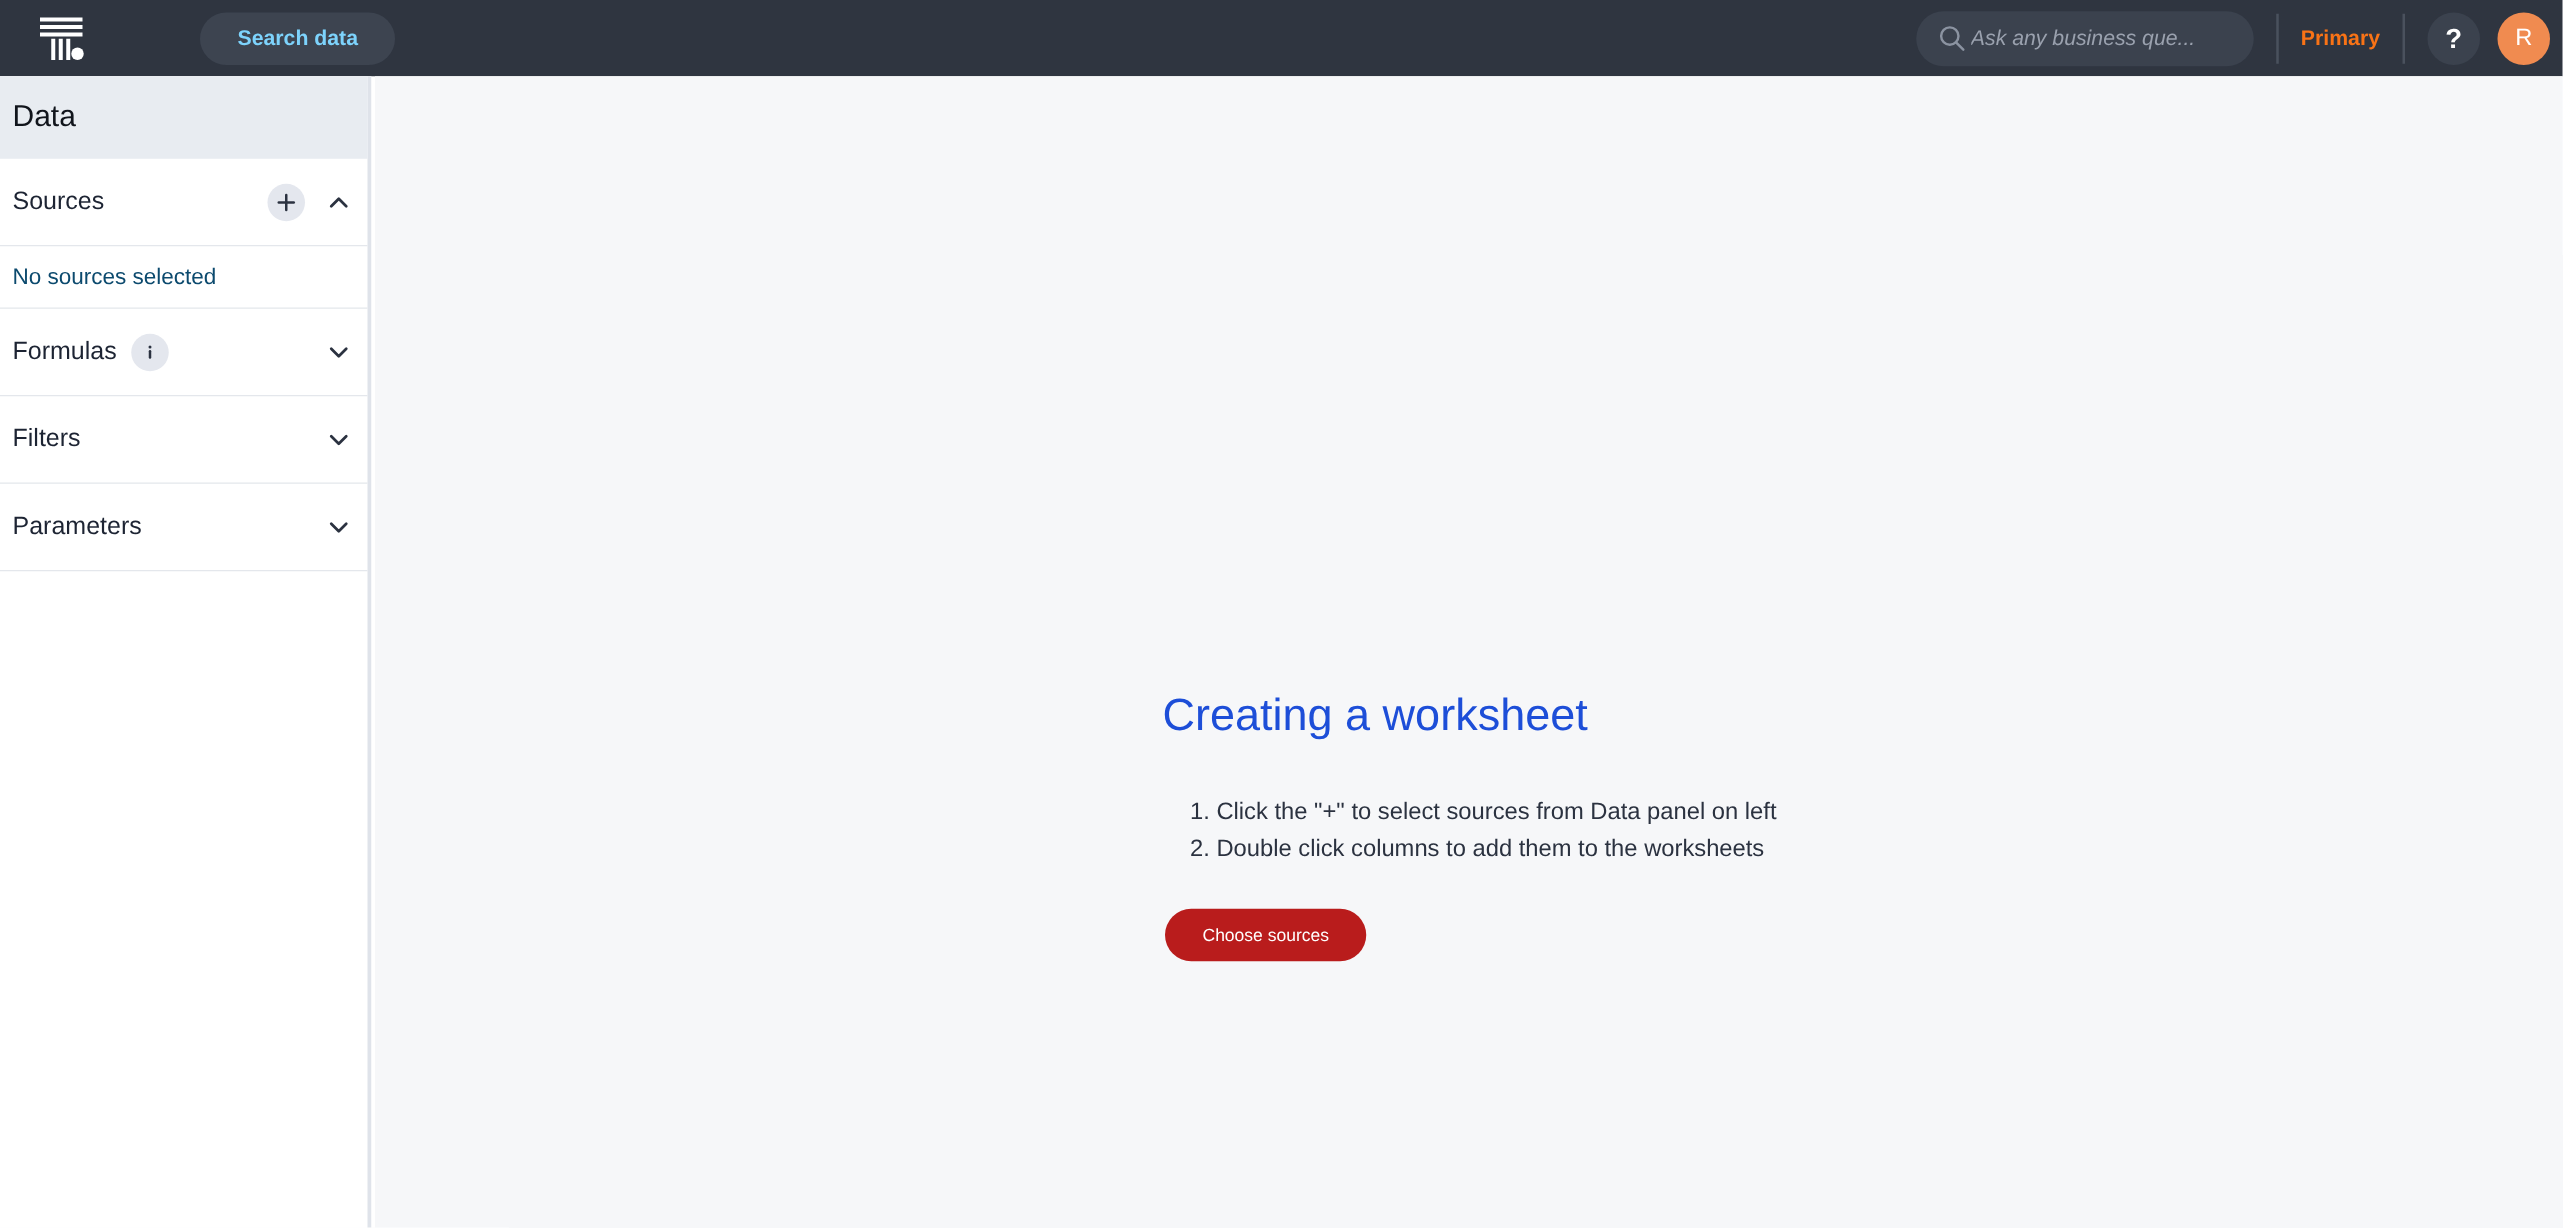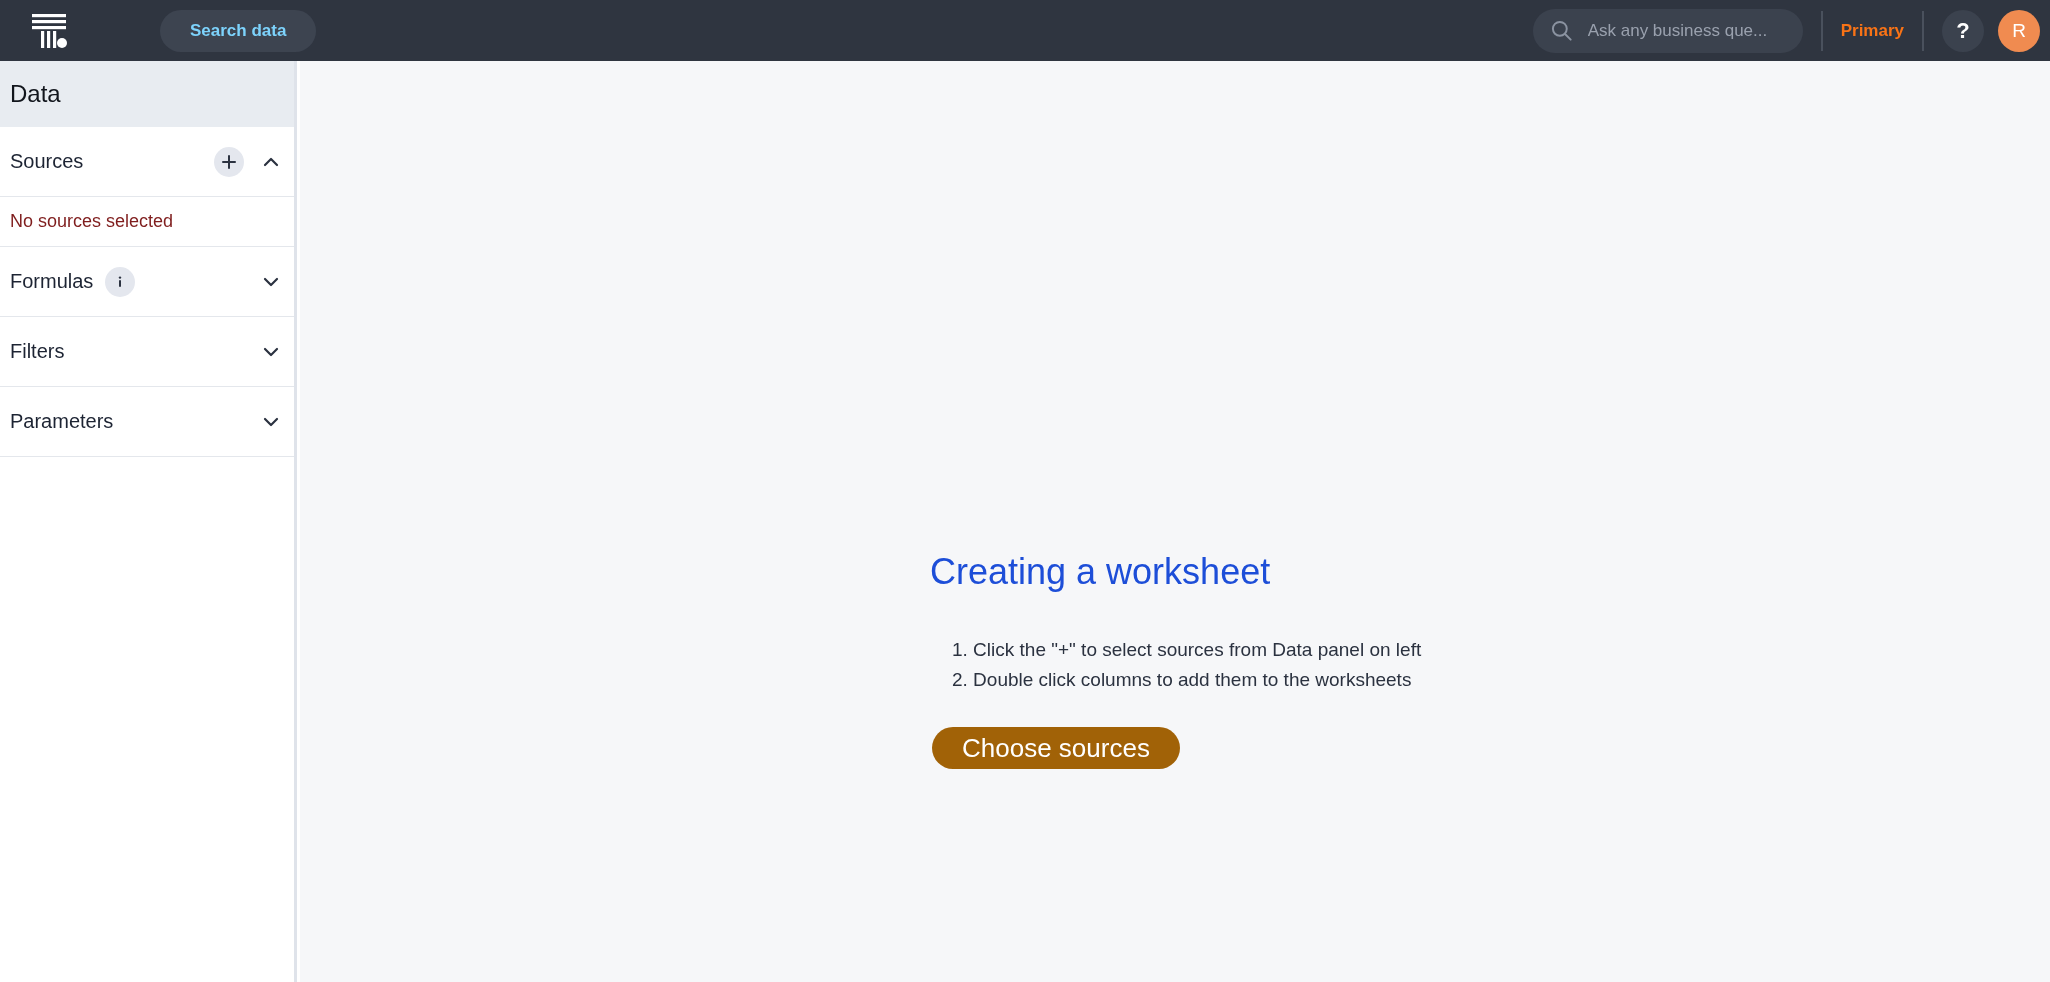--- a/index.html
+++ b/index.html
@@ -92,26 +92,27 @@
     height: 44px;
     background: #3b424e;
     border-radius: 22px;
     display: flex;
     align-items: center;
     padding: 0 16px;
     cursor: text;
   }
   .ask-icon { flex: none; width: 26px; height: 26px; display: block; }
   .ask-placeholder {
-    margin-left: 13px;
+    margin-left: 2px;
     color: #9aa1ae;
     font-size: 17px;
     white-space: nowrap;
     overflow: hidden;
     text-overflow: ellipsis;
+    font-style: italic;
   }
 
   .vdiv {
     width: 2px;
     height: 40px;
     background: #4a515d;
     margin: 0 18px;
     flex: none;
   }
 
@@ -210,21 +211,21 @@
     flex: none;
   }
   .chev.tail { margin-left: auto; }
 
   .sources-empty {
     height: 50px;
     display: flex;
     align-items: center;
     padding: 0 10px;
     font-size: 18px;
-    color: #7f1d1d;
+    color: #0c4a6e;
     border-bottom: 1px solid #e4e7ec;
   }
 
   
   .main {
     position: absolute;
     top: 61px; left: 300px;
     width: 1750px;
     height: 921px;
     background: #f6f7f9;
@@ -252,23 +253,23 @@
     line-height: 30px;
     white-space: nowrap;
   }
   .choose-btn {
     margin-left: 2px;
     display: inline-flex;
     align-items: center;
     justify-content: center;
     height: 42px;
     padding: 0 30px;
-    background: #a16207;
+    background: #b91c1c;
     color: #ffffff;
-    font-size: 26px;
+    font-size: 14px;
     border-radius: 21px;
     border: none;
     cursor: pointer;
     font-family: "Liberation Sans", sans-serif;
     white-space: nowrap;
   }
 </style>
 </head>
 <body>
 

